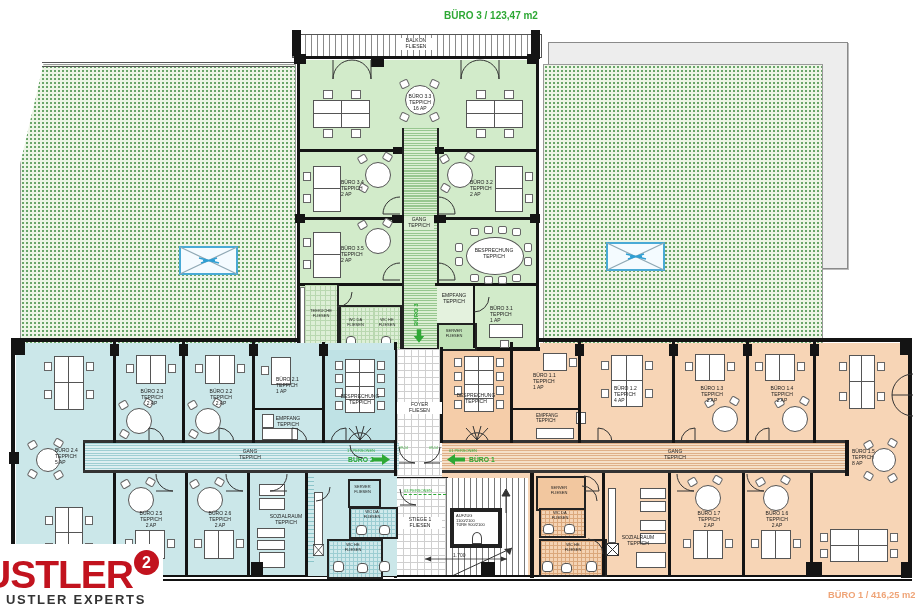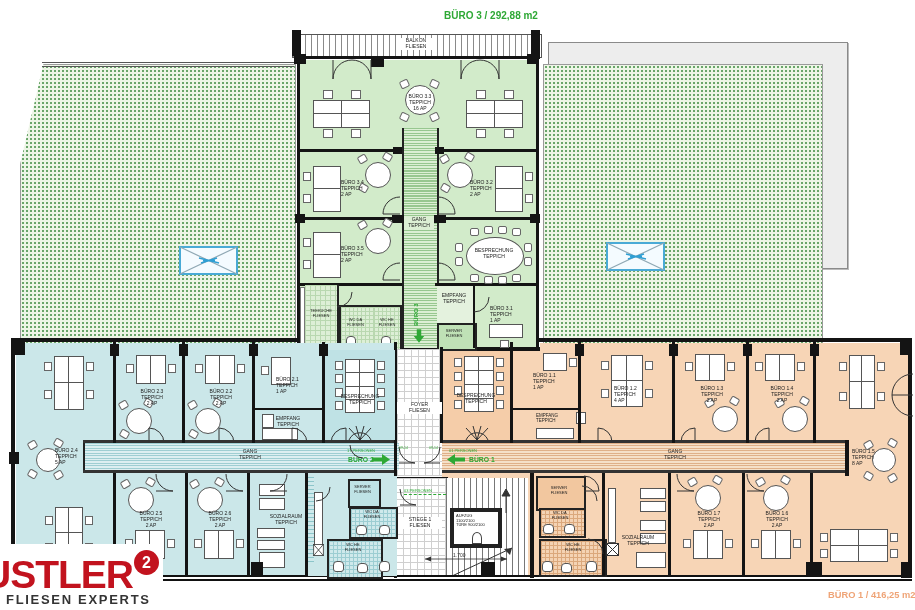--- a/index.html
+++ b/index.html
@@ -10,21 +10,21 @@
 .wall{position:absolute;background:#141414;}
 .chair{position:absolute;background:#fff;border:1px solid #666;box-sizing:border-box;}
 .rchair{position:absolute;background:#fff;border:1px solid #666;border-radius:2px;box-sizing:border-box;}
 .rtable{position:absolute;background:#fff;border:1px solid #555;border-radius:50%;box-sizing:border-box;}
 .cell{position:absolute;background:#fff;border:1px solid #555;box-sizing:border-box;}
 </style>
 </head>
 <body>
 <div id="plan">
 
-<div class="abs" style="left:444px;top:10px;width:180px;font-size:10px;font-weight:bold;color:#2ea835;">BÜRO 3 / 292,88 m2</div>
+<div class="abs" style="left:444px;top:10px;width:180px;font-size:10px;font-weight:bold;color:#2ea835;">BÜRO 3 / 123,47 m2</div>
 
 <div class="abs" style="left:548px;top:42px;width:298px;height:225px;background:#ededed;border:1px solid #8a8a8a;box-shadow:1px 1px 0 #bbb;"></div>
 
 <div class="abs" style="left:20px;top:64px;width:274px;height:278px;background:#edf5e6;background-image:radial-gradient(#69a569 0.85px,transparent 1.2px);background-size:4px 4px;border:1px solid #9a9a9a;clip-path:polygon(8.5% 0,100% 0,100% 100%,0 100%,0 36%);"></div>
 
 <div class="abs" style="left:42px;top:62px;width:252px;height:3px;border-top:1px solid #555;border-bottom:1px solid #555;"></div>
 
 <svg class="abs" style="left:179px;top:246px;" width="59" height="29" viewBox="0 0 59 29">
       <rect x="1" y="1" width="57" height="27" fill="#f4fbff" stroke="#49aad6" stroke-width="2"></rect>
       <path d="M1 1 L58 28 M58 1 L1 28" stroke="#8fa8b4" stroke-width="1.2" fill="none"></path>
@@ -663,21 +663,21 @@
 <div class="wall" style="left:901px;top:562px;width:11px;height:16px;"></div>
 
 <div class="wall" style="left:9px;top:452px;width:10px;height:12px;"></div>
 
 <div class="abs" style="left:-20px;top:544px;width:183px;height:70px;background:#fff;"></div>
 
 <div class="abs" style="left:-17px;top:555px;width:220px;font-weight:bold;font-size:39px;letter-spacing:-1px;color:#c2131e;line-height:1;">USTLER</div>
 
 <div class="abs" style="left:134px;top:550px;width:25px;height:25px;background:#c2131e;border-radius:50%;color:#fff;font-size:16px;font-weight:bold;text-align:center;line-height:25px;">2</div>
 
-<div class="abs" style="left:6px;top:592px;font-size:13px;font-weight:bold;letter-spacing:1.7px;color:#343434;">FLIESEN EXPERTS</div>
+<div class="abs" style="left:6px;top:592px;font-size:13px;font-weight:bold;letter-spacing:1.7px;color:#343434;">USTLER EXPERTS</div>
 
 <svg class="abs" style="left:0;top:0;" width="915" height="610" viewBox="0 0 915 610">
 <g fill="none" stroke="#333" stroke-width="1">
 <path d="M164 443 A15 15 0 0 0 149 428 M149 428 V443"></path>
 <path d="M234 443 A15 15 0 0 0 219 428 M219 428 V443"></path>
 <path d="M307 443 A15 15 0 0 0 292 428 M292 428 V443"></path>
 <path d="M331 443 A15 15 0 0 1 346 428 M346 428 V443"></path>
 <path d="M156 474 A17 17 0 0 0 173 491 M173 491 H156"></path>
 <path d="M226 474 A17 17 0 0 0 243 491 M243 491 H226"></path>
 <path d="M287 474 A17 17 0 0 1 270 491 M270 491 H287"></path>

